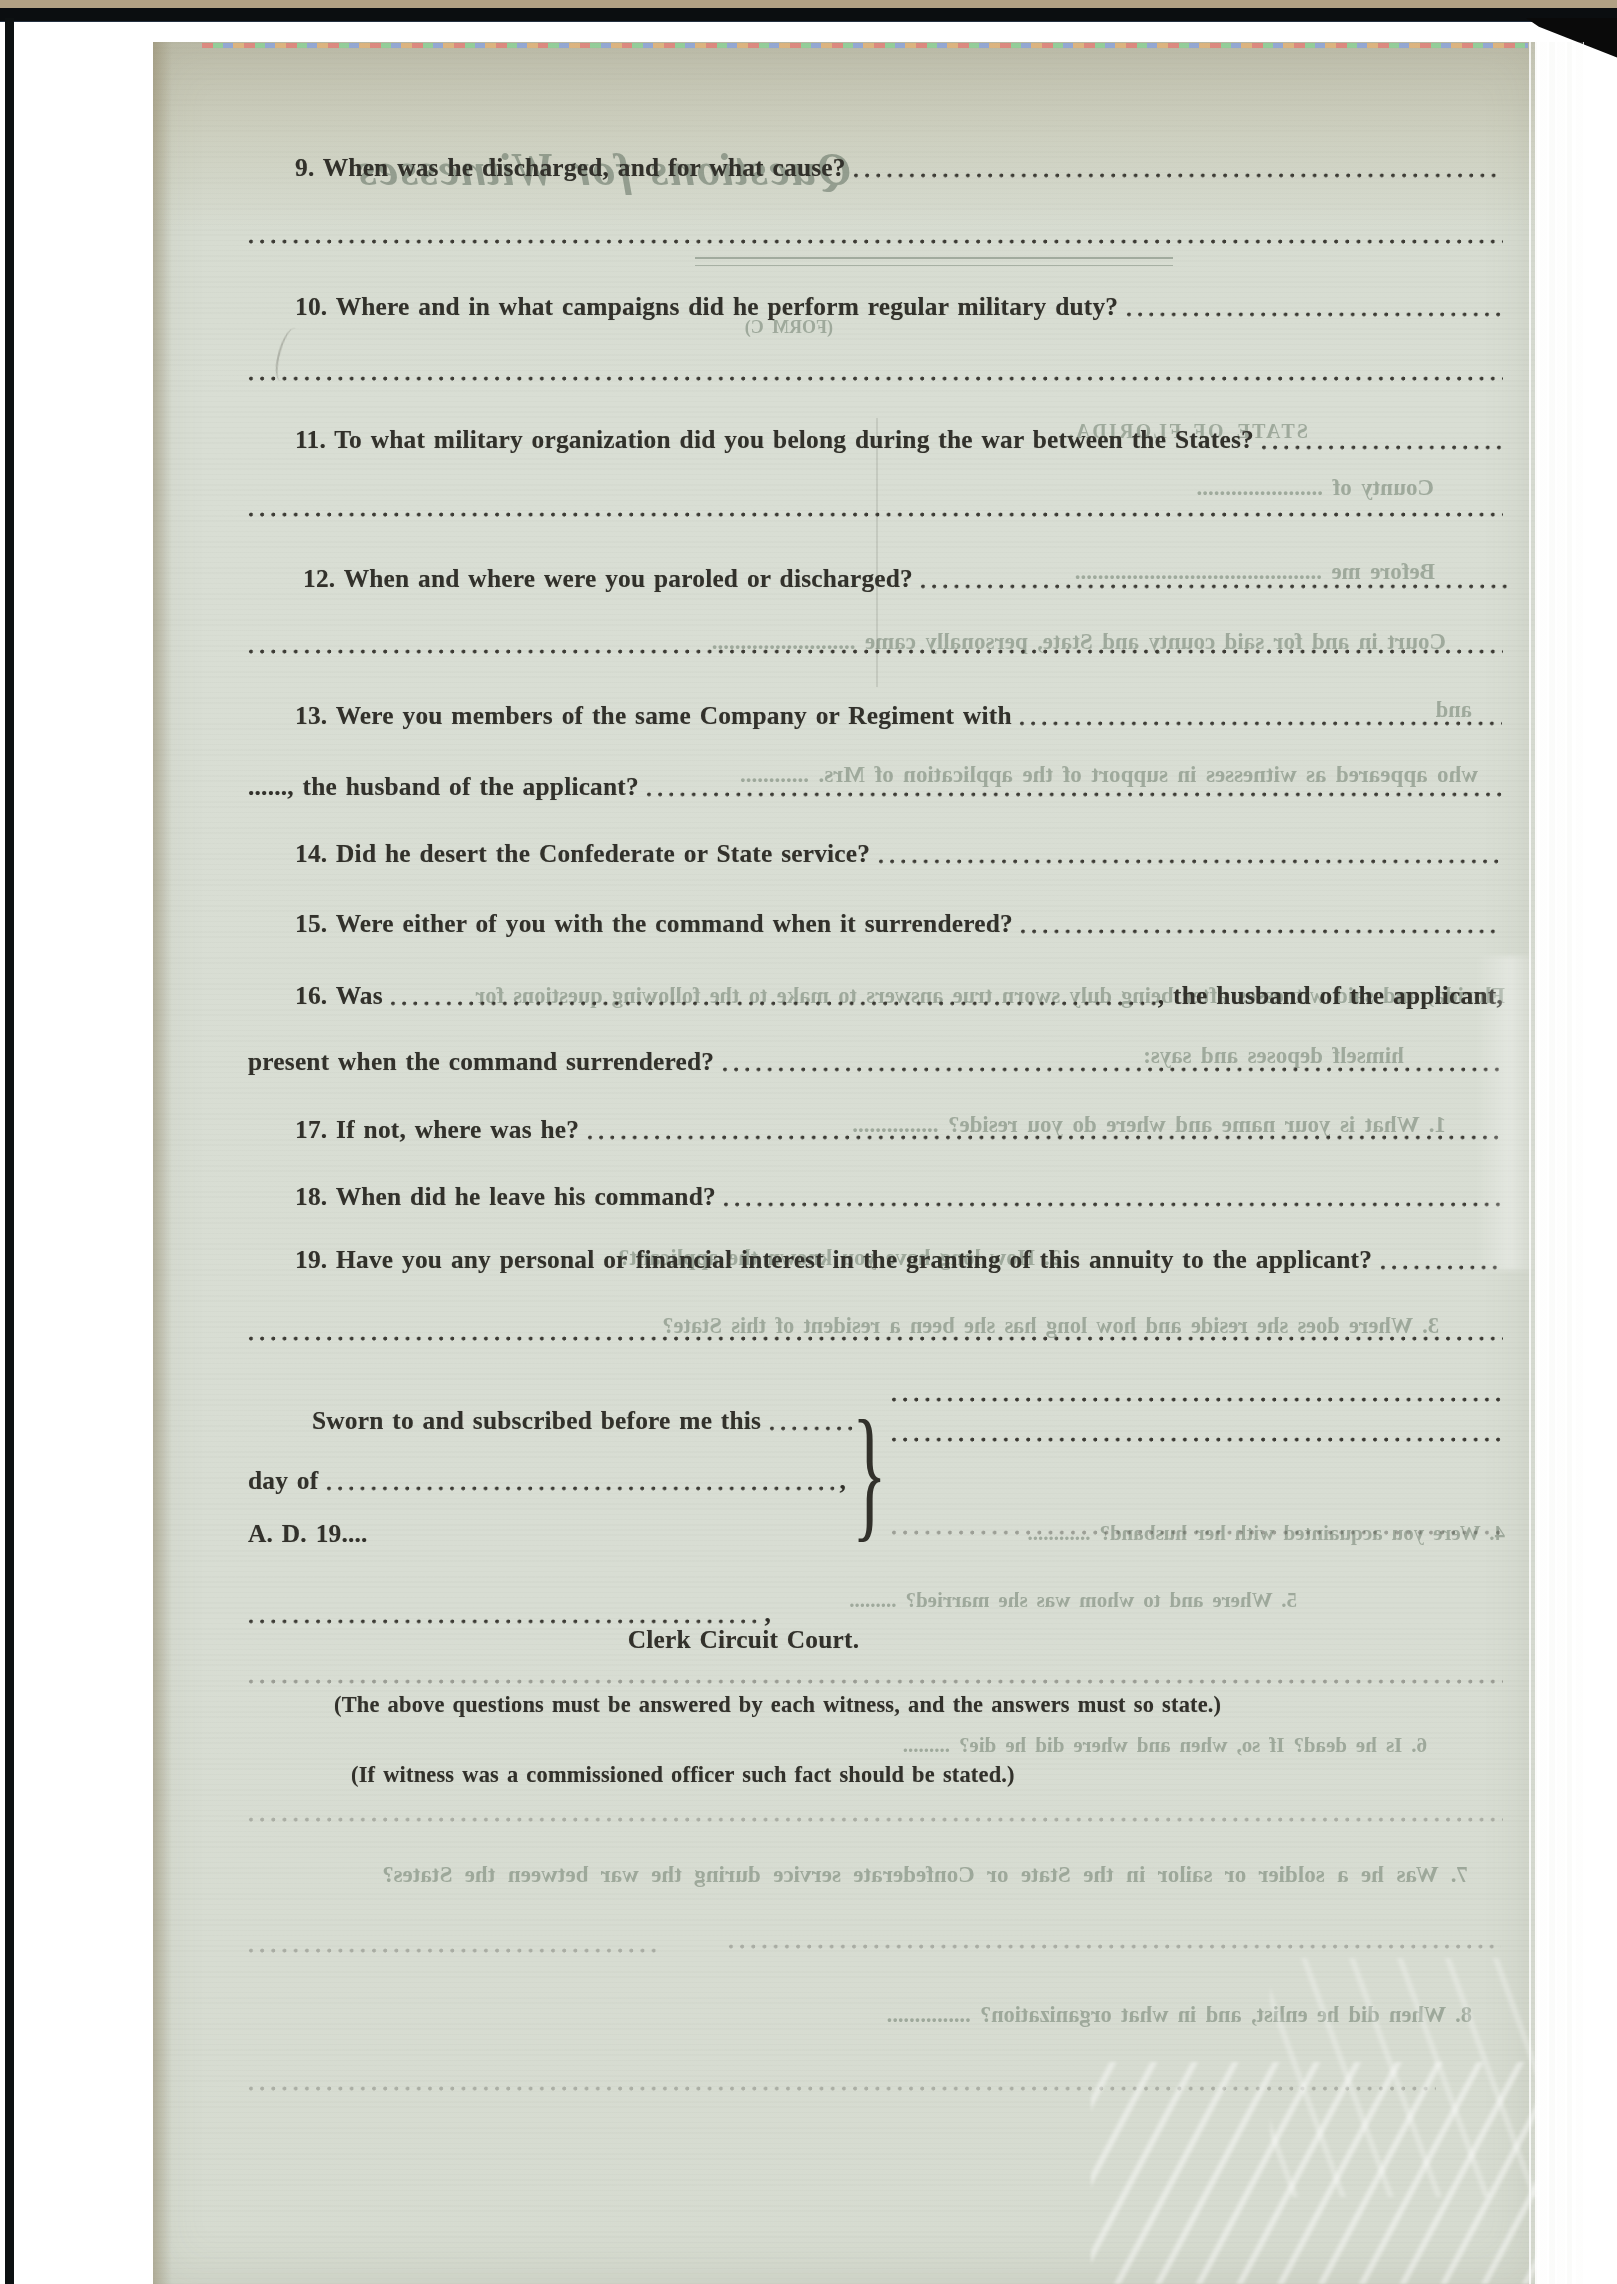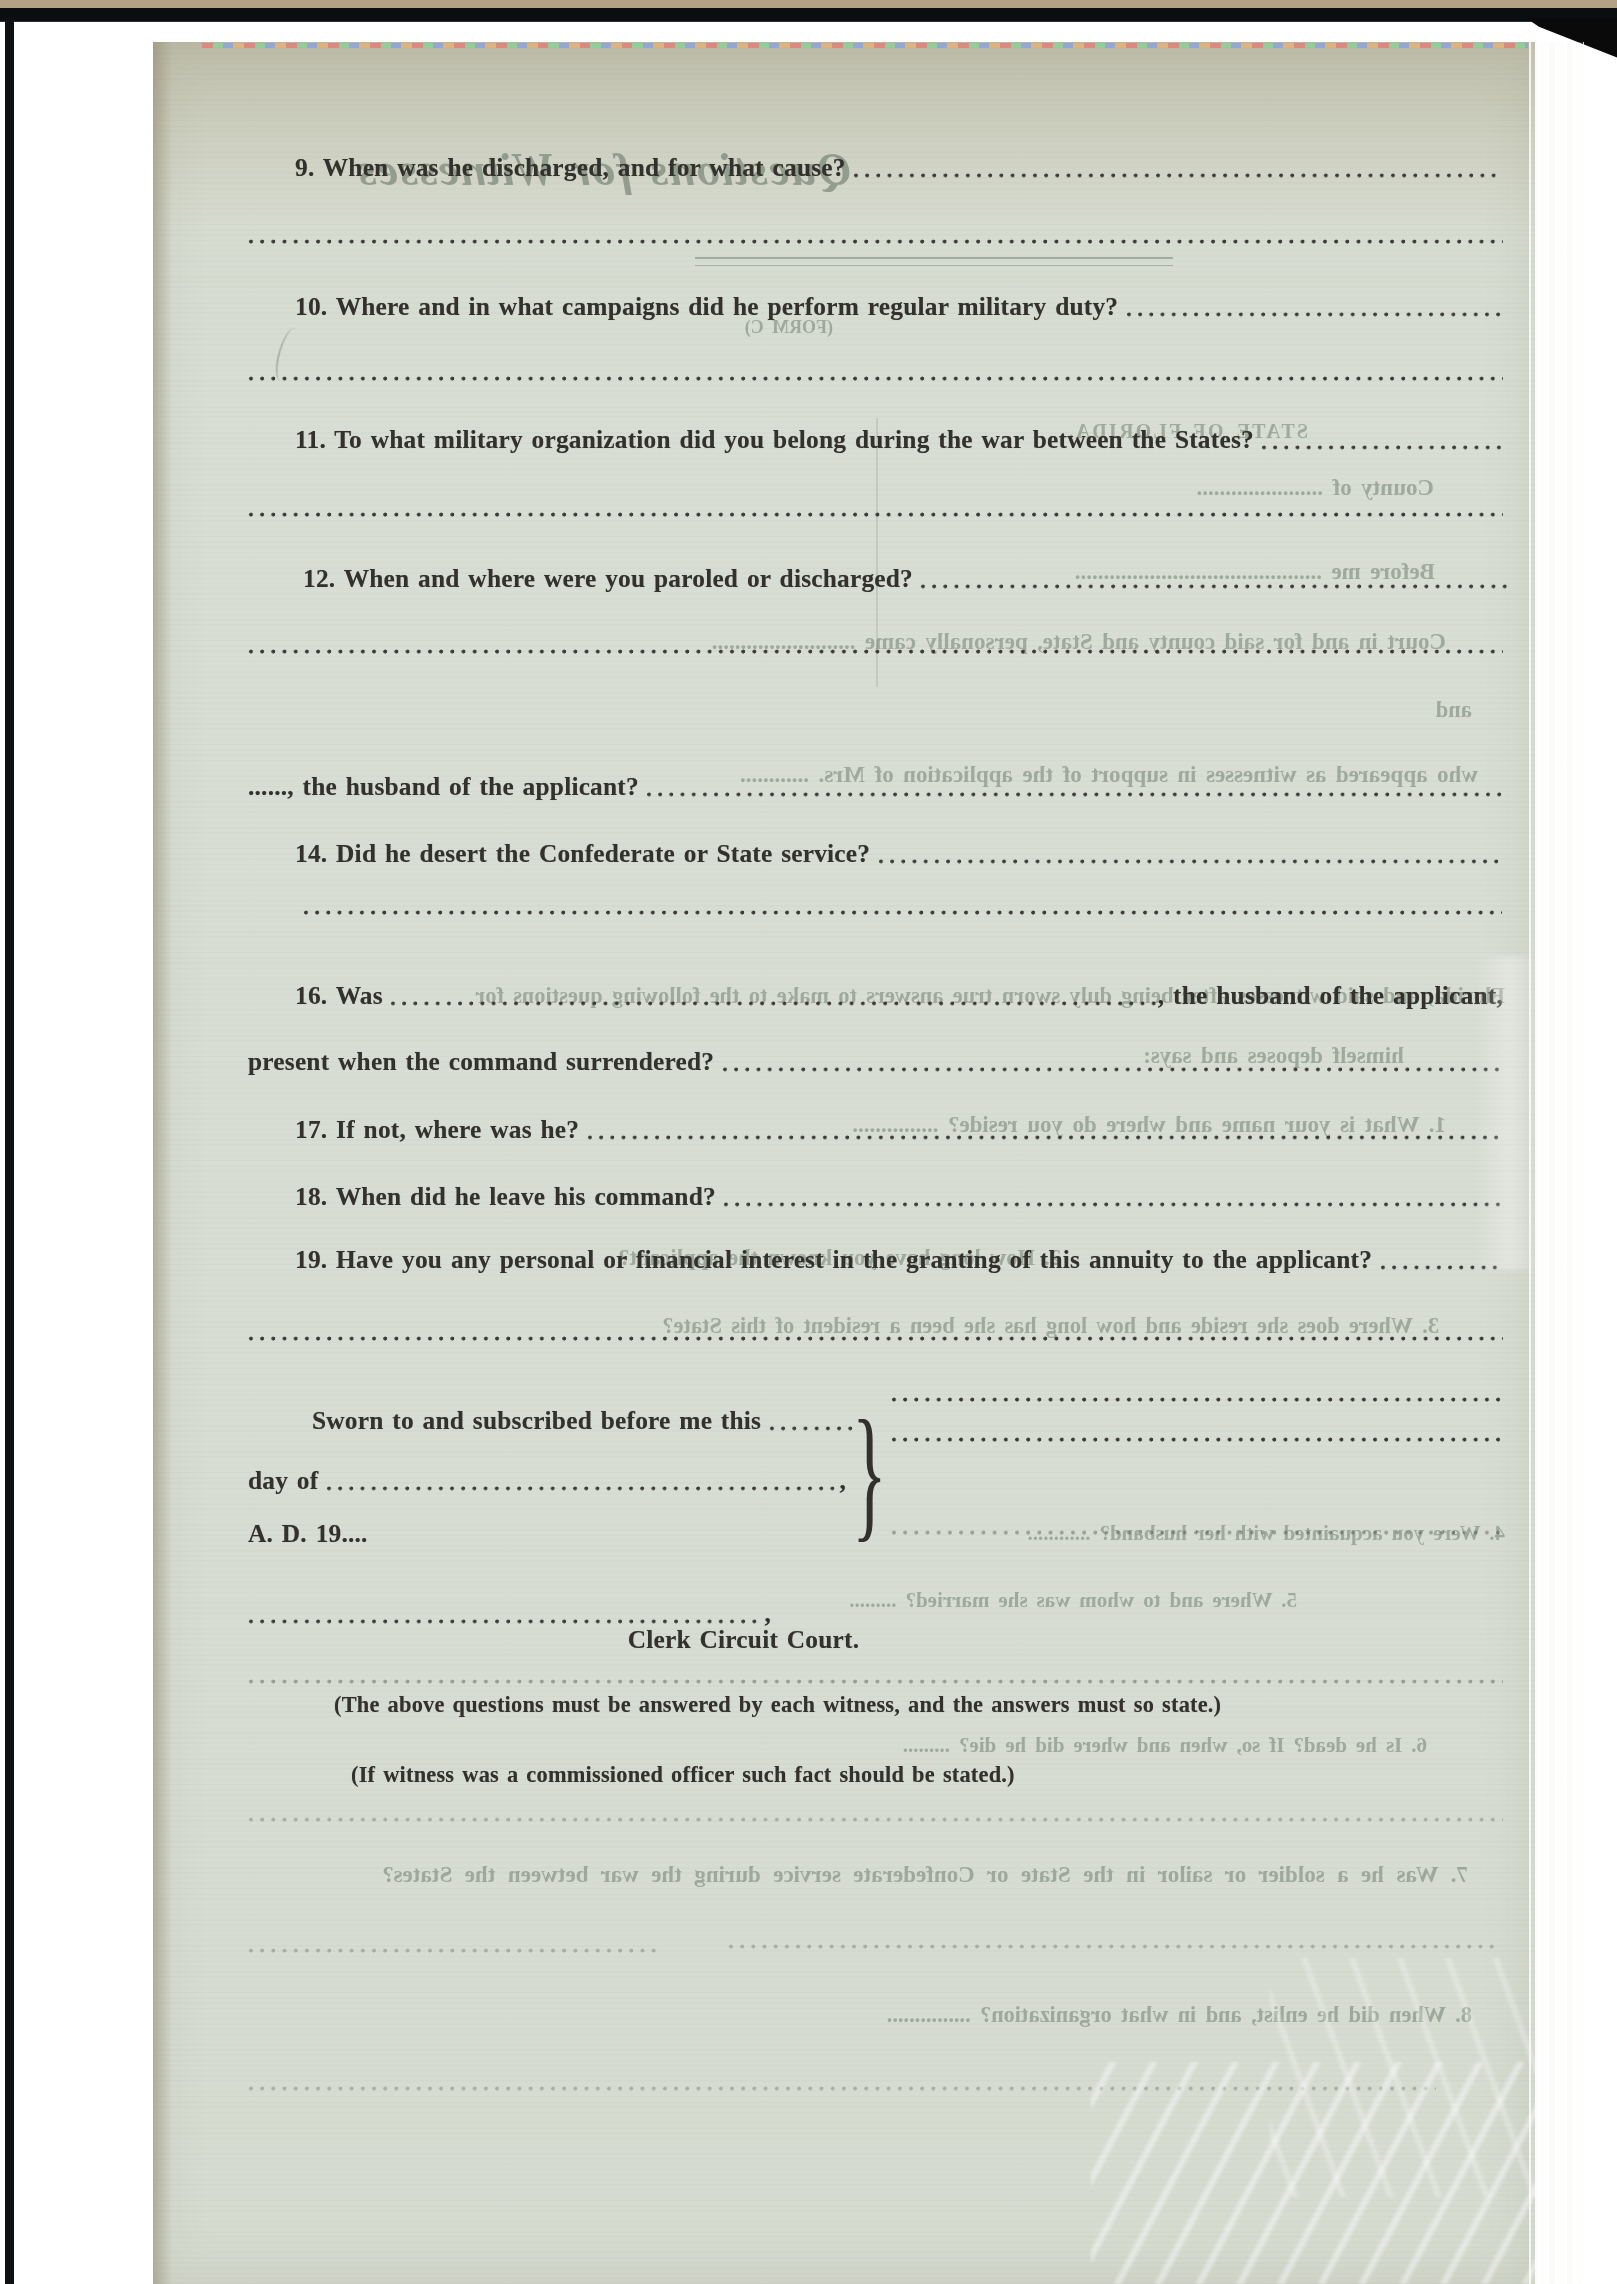--- a/index.html
+++ b/index.html
@@ -114,31 +114,36 @@
     <span class="leader"></span>
   </div>
   <div class="dots" style="top:511px;left:248px;width:1255px;"></div>
 
   <div class="row" style="top:564px;left:295px;width:1208px;margin-left:8px;">
     <span class="q">12. When and where were you paroled or discharged?</span>
     <span class="leader"></span>
   </div>
   <div class="dots" style="top:648px;left:248px;width:1255px;"></div>
 
+  <div class="row" style="top:701px;left:295px;width:1208px;">
+    <span class="q">13. Were you members of the same Company or Regiment with</span>
+    <span class="leader"></span>
+  </div>
   <div class="row" style="top:772px;left:248px;width:1255px;">
     <span class="q">......, the husband of the applicant?</span>
     <span class="leader"></span>
   </div>
 
   <div class="row" style="top:839px;left:295px;width:1208px;">
     <span class="q">14. Did he desert the Confederate or State service?</span>
     <span class="leader"></span>
   </div>
 
   <div class="row" style="top:909px;left:295px;width:1208px;">
+    <span class="q">15. Were either of you with the command when it surrendered?</span>
     <span class="leader"></span>
   </div>
 
   <div class="row" style="top:981px;left:295px;width:1208px;">
     <span class="q">16. Was</span>
     <span class="leader"></span>
     <span class="q">, the husband of the applicant,</span>
   </div>
   <div class="row" style="top:1047px;left:248px;width:1255px;">
     <span class="q">present when the command surrendered?</span>

